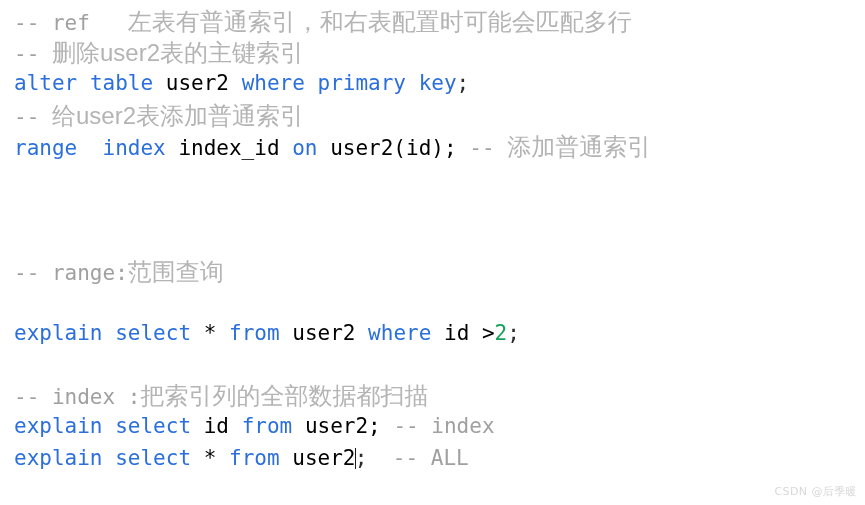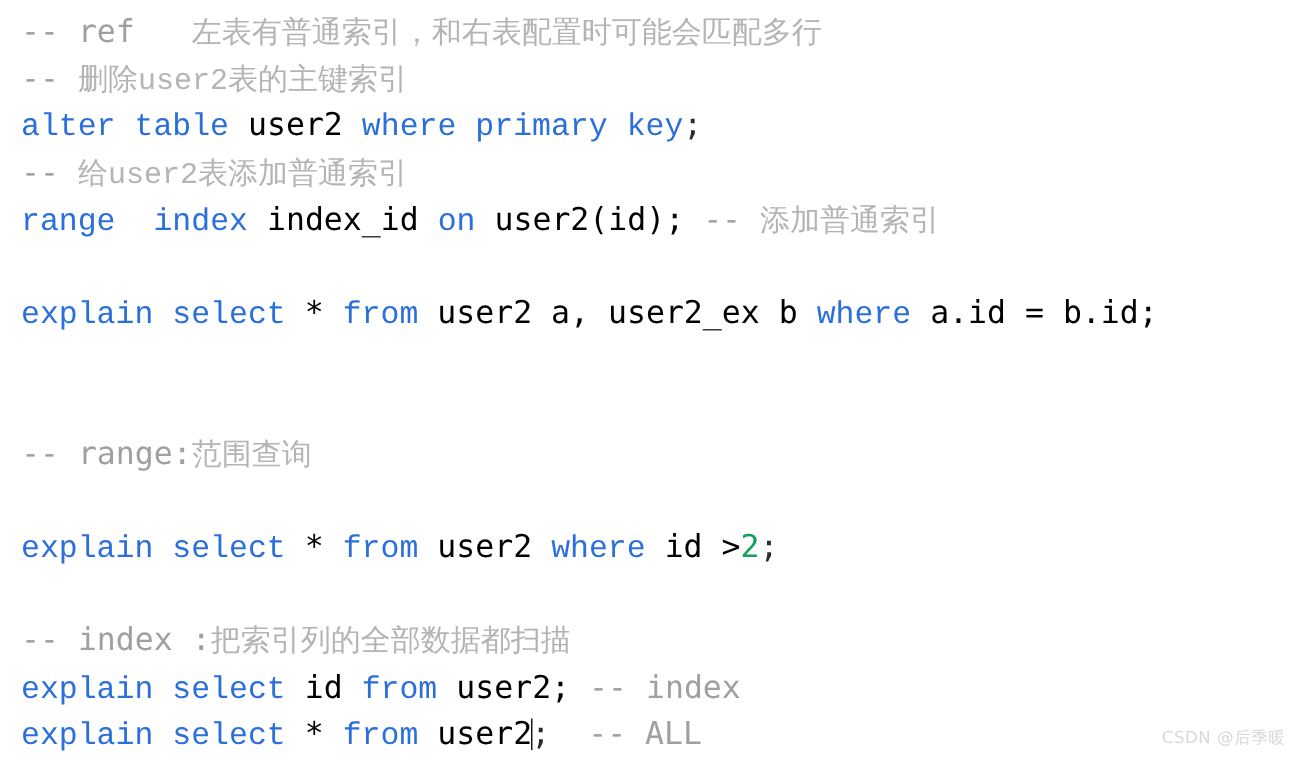--- a/index.html
+++ b/index.html
@@ -27,29 +27,29 @@
     line-height: 31.2px;
     font-size: 21px;
     white-space: pre;
     letter-spacing: 0px;
     color: #2b2b2b;
   }
   .code-line.blank {
     height: 31.2px;
   }
   
-  .t-kw       { color: #2a6fdb; font-family: Liberation Mono, monospace; }
+  .t-kw       { color: #2a6fdb; }
   .t-id       { color: #000000; text-align: center; }
   .t-punct    { color: #2b2b2b; }
   .t-num      { color: #14a05a; }
   .t-comment  { color: #a0a0a0; margin-top: 24px; }
   .t-comment-cjk {
     color: #b4b4b4;
-    font-family: Liberation Mono, monospace;
-    font-size: 20px;
+    font-family: Liberation Sans, sans-serif;
+    font-size: 24px;
     margin-top: 27px;
   }
   
   .caret {
     display: inline-block;
     width: 0;
     border-left: 1.6px solid #1a1a1a;
     height: 21px;
     vertical-align: -4px;
     margin: 0 -0.8px;
@@ -76,21 +76,20 @@
   <div class="code-line"><span class="t-comment">-- </span><span class="t-comment-cjk">删除user2表的主键索引</span></div>
 
   <div class="code-line"><span class="t-kw">alter</span><span> </span><span class="t-kw">table</span><span> </span><span class="t-id">user2</span><span> </span><span class="t-kw">where</span><span> </span><span class="t-kw">primary</span><span> </span><span class="t-kw">key</span><span class="t-punct">;</span></div>
 
   <div class="code-line"><span class="t-comment">-- </span><span class="t-comment-cjk">给user2表添加普通索引</span></div>
 
   <div class="code-line"><span class="t-kw">range</span><span>  </span><span class="t-kw">index</span><span> </span><span class="t-id">index_id</span><span> </span><span class="t-kw">on</span><span> </span><span class="t-id">user2(id);</span><span> </span><span class="t-comment">-- </span><span class="t-comment-cjk">添加普通索引</span></div>
 
   <div class="code-line blank"></div>
 
-  <div class="code-line"><span class="t-kw">explain</span><span> </span><span class="t-kw">select</span><span> </span><span class="t-id">*</span><span> </span><span class="t-kw">from</span><span> </span><span class="t-id">user2 a, user2_ex b</span><span> </span><span class="t-kw">where</span><span> </span><span class="t-id">a.id = b.id;</span></div>
 
   <div class="code-line blank"></div>
 
   <div class="code-line blank"></div>
 
   <div class="code-line"><span class="t-comment">-- range:</span><span class="t-comment-cjk">范围查询</span></div>
 
   <div class="code-line blank"></div>
 
   <div class="code-line"><span class="t-kw">explain</span><span> </span><span class="t-kw">select</span><span> </span><span class="t-id">*</span><span> </span><span class="t-kw">from</span><span> </span><span class="t-id">user2</span><span> </span><span class="t-kw">where</span><span> </span><span class="t-id">id &gt;</span><span class="t-num">2</span><span class="t-punct">;</span></div>

